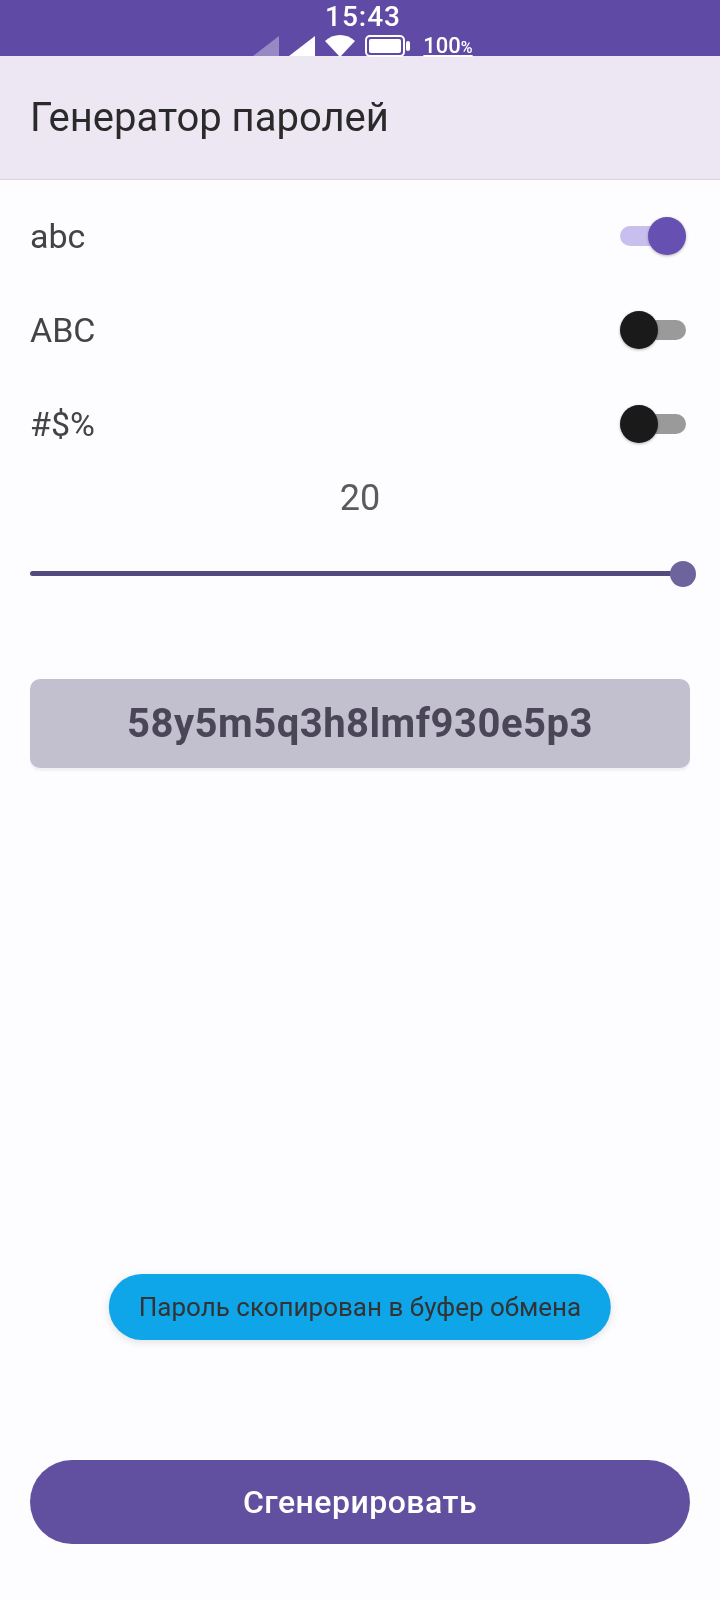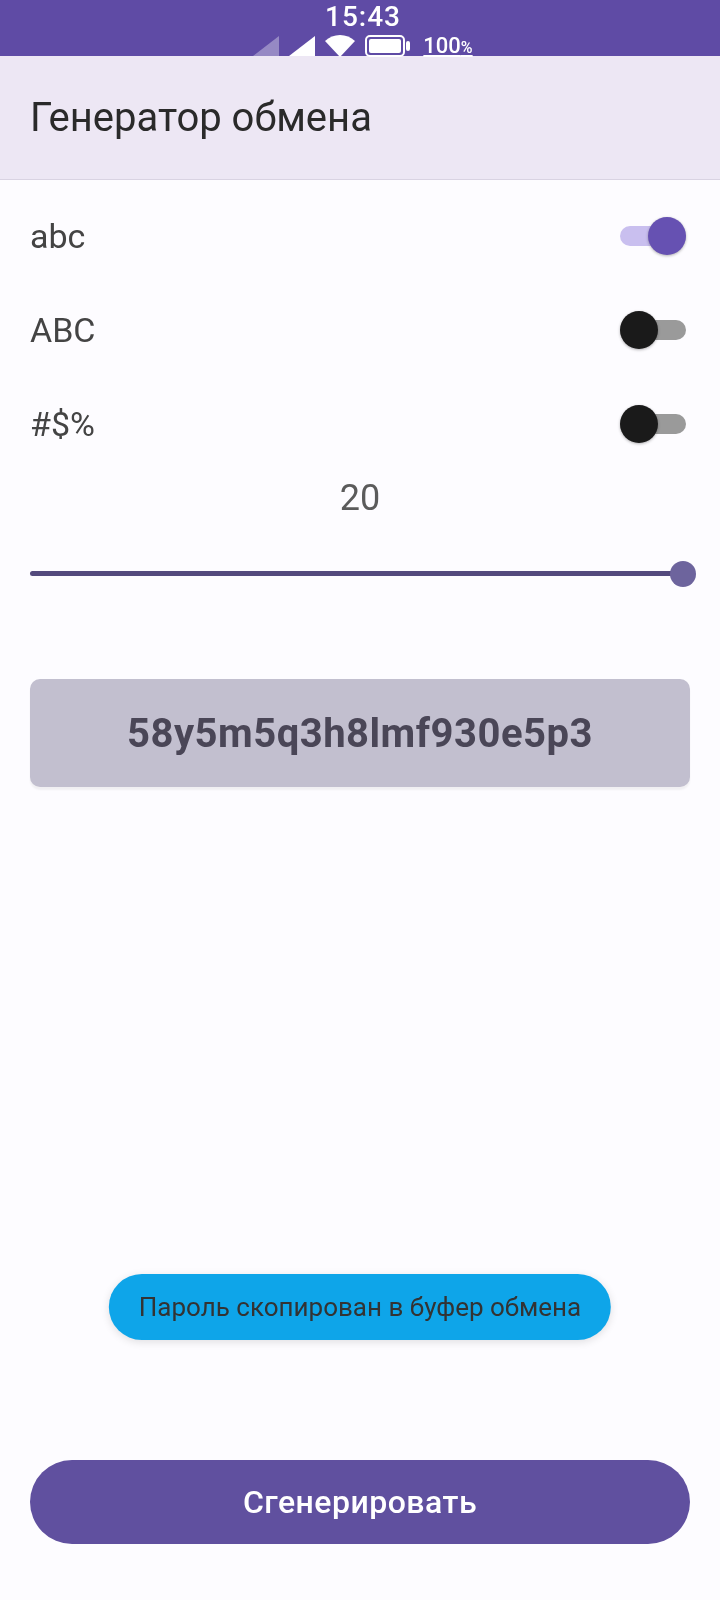--- a/index.html
+++ b/index.html
@@ -109,21 +109,21 @@
     right: -6px;
     top: 2px;
     width: 26px; height: 26px;
     border-radius: 50%;
     background: #6d649d;
   }
 
   
   .password-box {
     margin: 90px 30px 0 30px;
-    height: 108px;
+    height: 89px;
     background: #c2bfcf;
     border-radius: 10px;
     display: flex;
     align-items: center;
     justify-content: center;
     box-shadow: 0 3px 2px rgba(0,0,0,0.05);
   }
   .password-text {
     font-size: 40px;
     font-weight: 700;
@@ -181,21 +181,21 @@
     <svg width="46" height="22" viewBox="0 0 46 22">
       <rect x="1" y="1" width="38" height="20" rx="4" fill="none" stroke="#ffffff" stroke-width="2"></rect>
       <rect x="4" y="4" width="32" height="14" rx="2" fill="#ffffff"></rect>
       <rect x="41" y="6" width="4" height="10" rx="2" fill="#ffffff"></rect>
     </svg>
     <span class="batt-pct"><span>100</span><span class="pct">%</span></span>
   </div>
 </div>
 
 <div class="header">
-  <h1>Генератор обмена</h1>
+  <h1>Генератор паролей</h1>
 </div>
 
 <div class="main">
 
   <div class="option-row">
     <span class="option-label">abc</span>
     <div class="switch on">
       <div class="switch-track"></div>
         <div class="switch-thumb"></div>
     </div>

